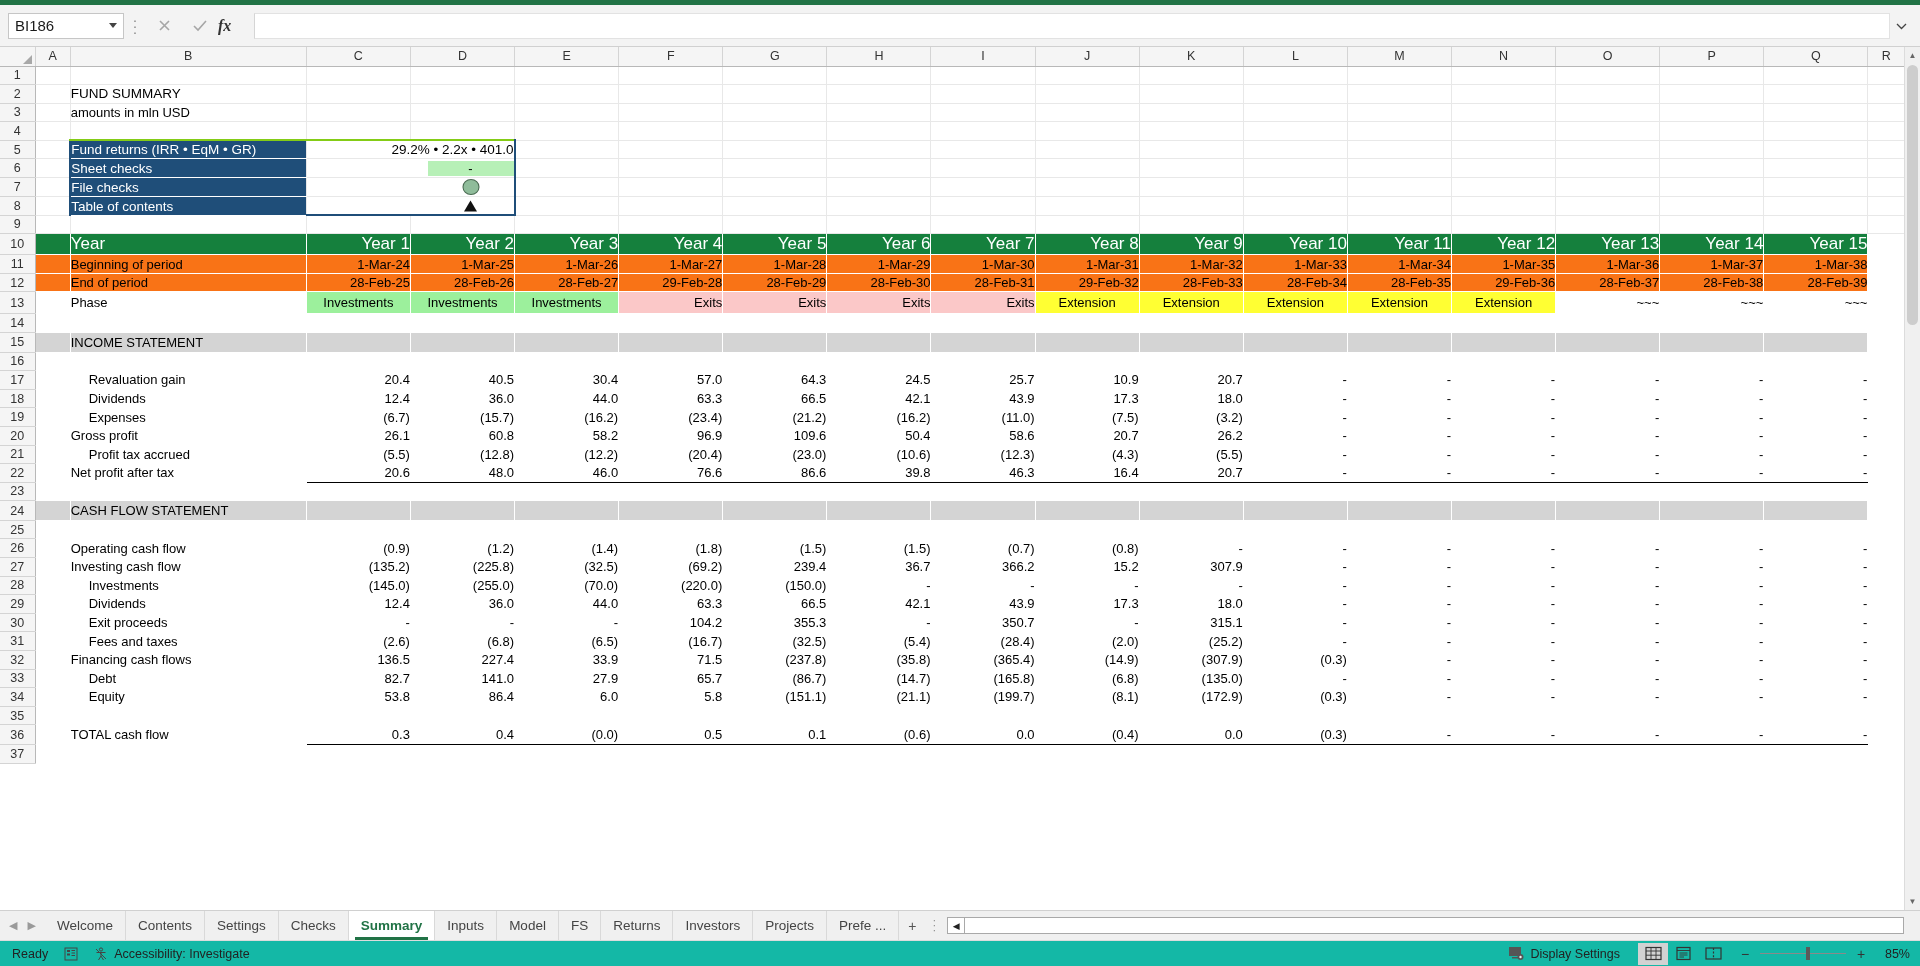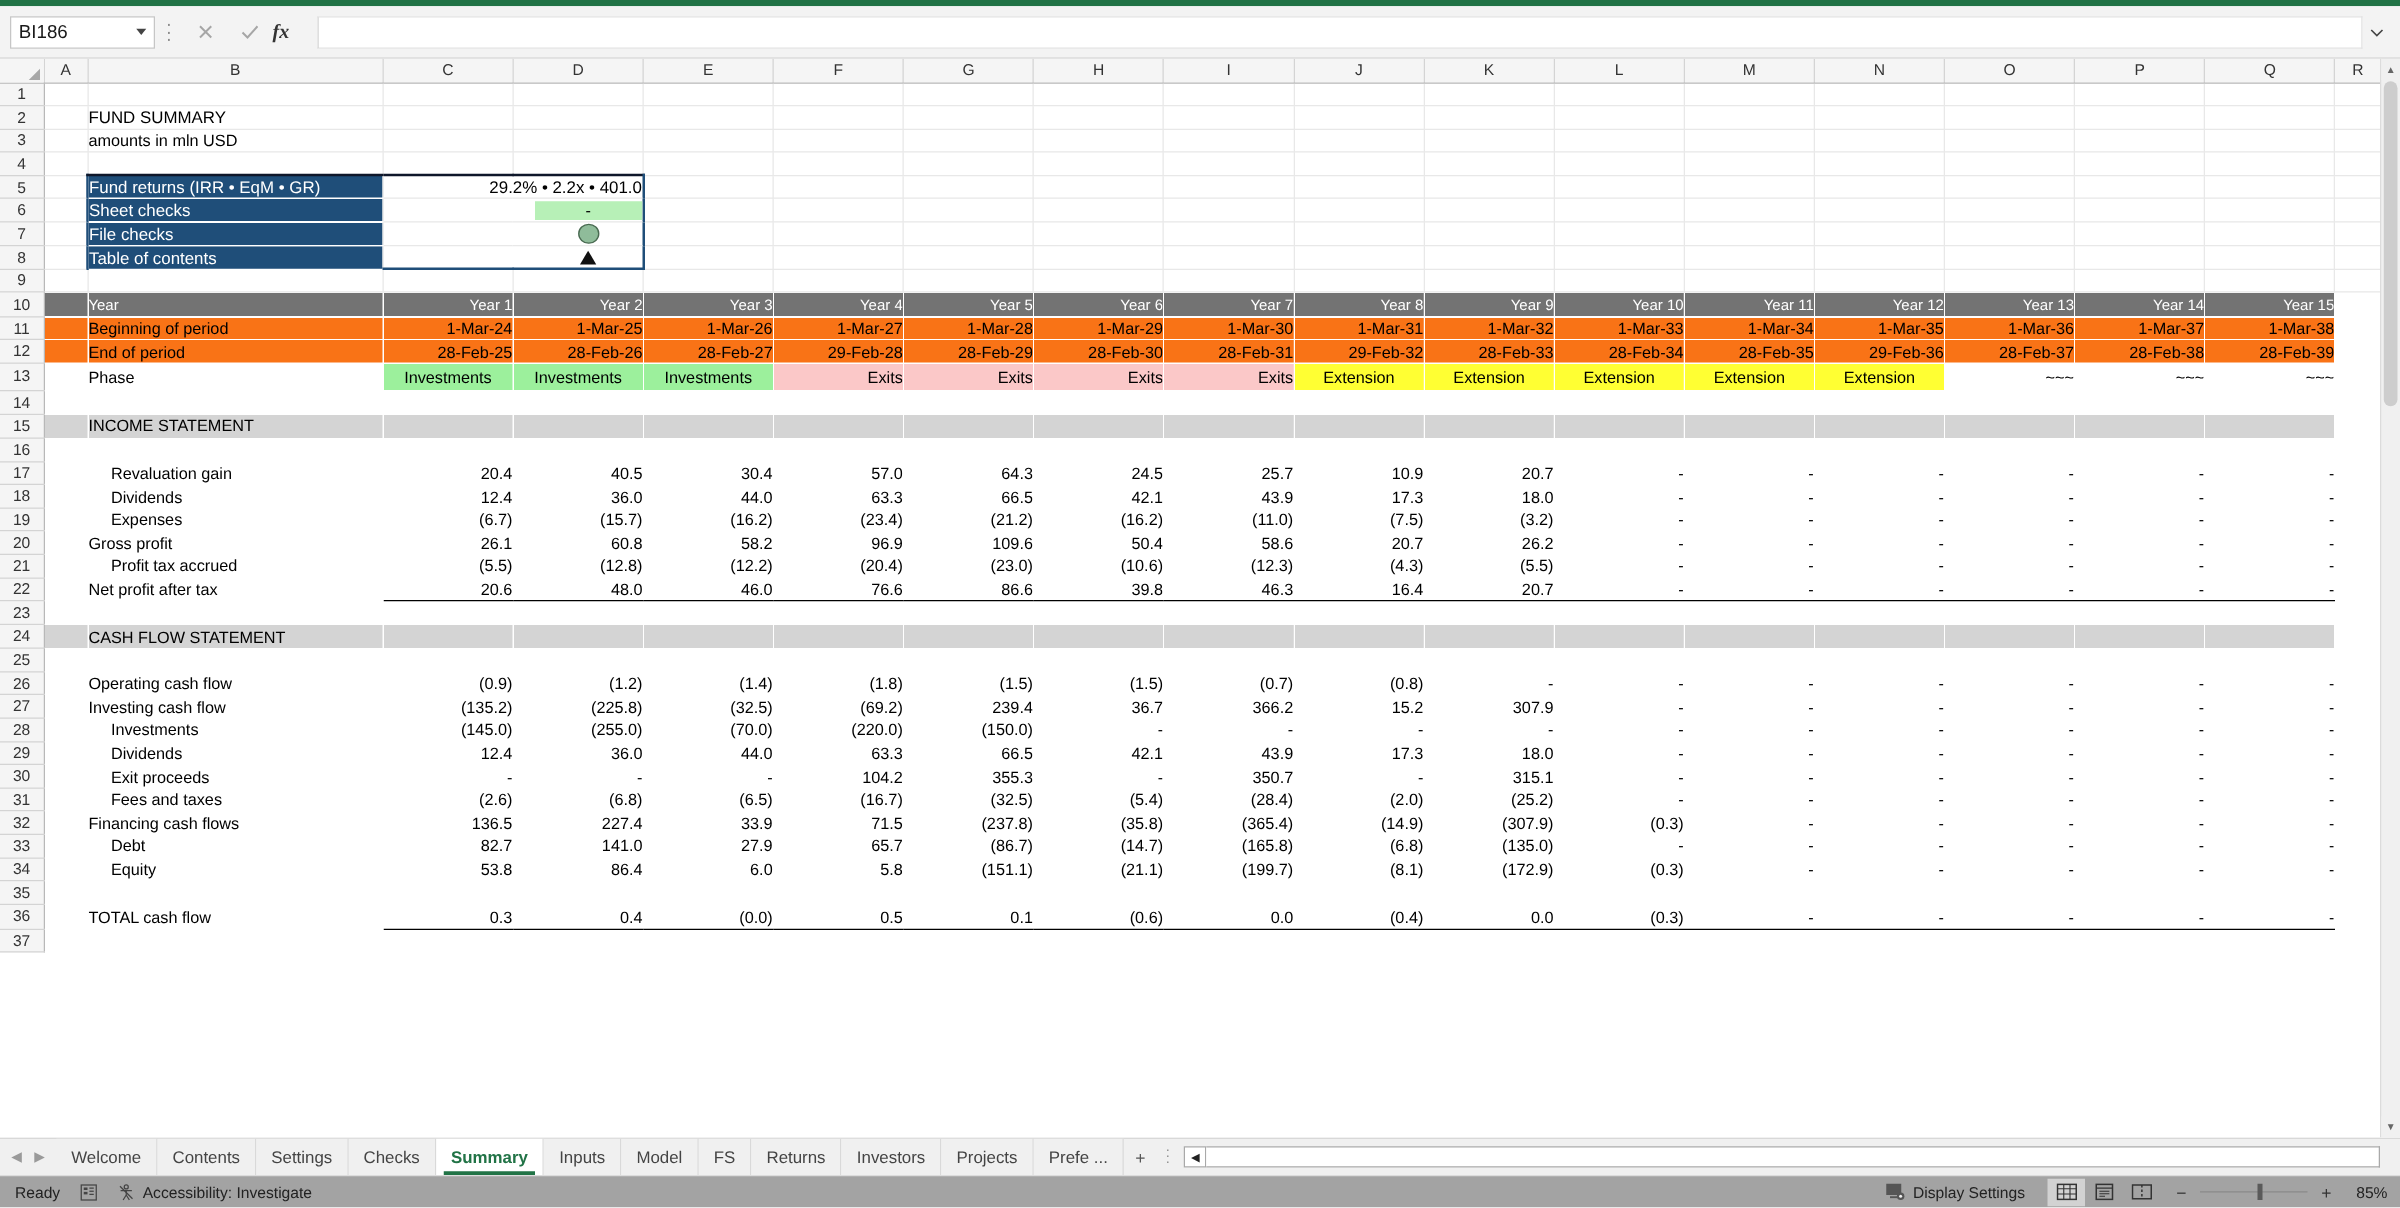--- a/index.html
+++ b/index.html
@@ -65,26 +65,26 @@
   
   .title-txt { font-weight: bold; font-size: 13.5px; }
 
   
   .boxlbl { background: #1f4e79; color: #fff; font-size: 13.5px; text-align: left; padding-left: 6px;
             border-bottom: 1px solid #ffffff; }
   .boxlbl.last { border-bottom: none; }
   .boxval { background: #ffffff; text-align: right; padding-right: 6px; font-size: 13.5px; }
   .box-outer-l { border-left: 2px solid #1f4e79; }
   .box-outer-r { border-right: 2px solid #1f4e79; }
-  .box-outer-t { border-top: 2px solid #0f172a; }
+  .box-outer-t { border-top: 2px solid #84cc16; }
   .box-outer-b { border-bottom: 2px solid #1f4e79; }
   .green-chip { background: #b7f0b7; display:block; width: 100%; height: 100%; }
 
   
-  .hdrband { background: #737373; color: #ffffff; font-weight: bold; font-size: 12px; }
+  .hdrband { background: #15803d; color: #ffffff; font-weight: bold; font-size: 17px; }
   .greyband { background: #f97316; color: #000; font-size: 13px; }
   .sectionband { background: #d4d4d4; color: #000; font-weight: bold; font-size: 13px; }
 
   .ph-inv { background: #9cf09c; text-align: center; font-size: 13px; }
   .ph-exit { background: #fbc8c8; text-align: right; padding-right: 9px; font-size: 13px; }
   .ph-ext { background: #ffff33; text-align: center; font-size: 13px; }
   .ph-none { text-align: right; padding-right: 9px; font-size: 13px; color: #000; }
 
   .topline { border-top: 1.5px solid #000; }
   .botline { border-bottom: 1.5px solid #000; }
@@ -111,21 +111,21 @@
   .tab.active::after { content: ""; position: absolute; left: 6px; right: 6px; bottom: 0; height: 3px; background: #217346; }
   .tab-add { width: 26px; display: flex; align-items: center; justify-content: center; color: #555; font-size: 14px; }
   .tab-dots { width: 18px; display: flex; align-items: center; justify-content: center; color: #888; line-height: 5px; flex-direction: column; }
   .tab-dots i { font-style: normal; font-size: 11px; display:block; }
   .hscroll-area { flex: 1; display: flex; align-items: center; padding: 2px 16px 2px 4px; }
   .hs-left { width: 18px; height: 17px; border: 1px solid #a9a9a9; background: #fff; display: flex;
              align-items: center; justify-content: center; font-size: 9px; color: #222; }
   .hs-track { flex: 1; height: 17px; border: 1px solid #a9a9a9; border-left: none; background: #fff; }
 
   
-  .statusbar { flex: 0 0 26px; background: #a3a3a3; display: flex; align-items: center;
+  .statusbar { flex: 0 0 26px; background: #14b8a6; display: flex; align-items: center;
                border-top: 1px solid #dcdcdc; font-size: 12.5px; color: #222; justify-content: space-between; }
   .sb-left { display: flex; align-items: center; gap: 16px; padding-left: 12px; }
   .sb-item { display: flex; align-items: center; gap: 6px; }
   .sb-spacer { flex: 1; }
   .sb-right { display: flex; align-items: center; gap: 0px; padding-right: 10px; }
   .sb-disp { display: flex; align-items: center; gap: 5px; margin-right: 18px; }
   .vbtn { width: 30px; height: 22px; display: flex; align-items: center; justify-content: center; }
   .vbtn.sel { background: #d2d2d2; }
   .zoom-row { display: flex; align-items: center; gap: 8px; margin-left: 10px; }
   .zoom-minus, .zoom-plus { width: 14px; text-align: center; color: #333; font-size: 14px; }

